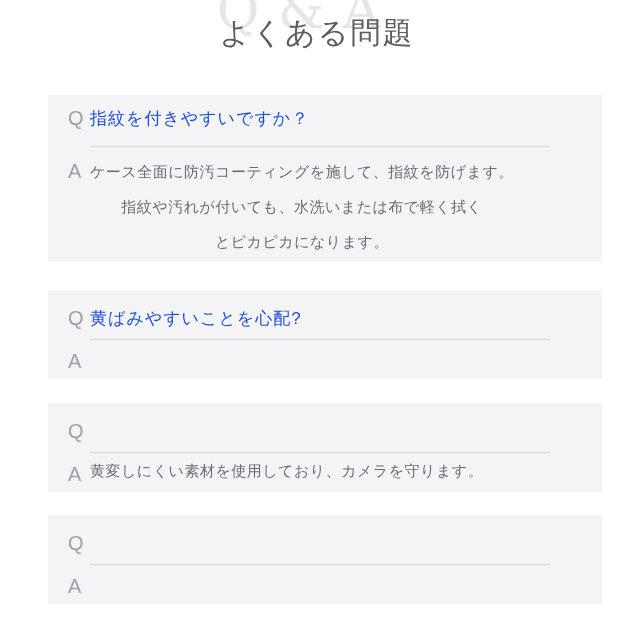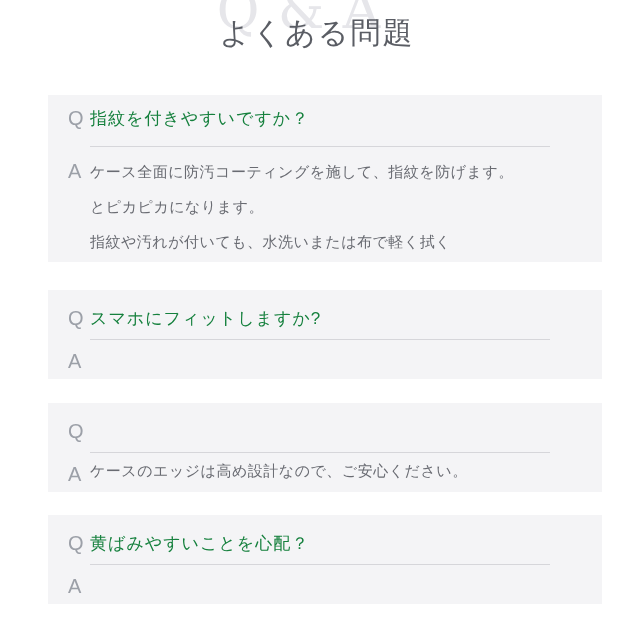--- a/index.html
+++ b/index.html
@@ -70,38 +70,38 @@
     width: 16px;
     margin-right: 6px;
     font-size: 20px;
     font-weight: 300;
     color: #9ca0a8;
     text-align: left;
   }
   .q-text {
     font-size: 17px;
     letter-spacing: 1px;
-    color: #15803d;
+    color: #1d4ed8;
     white-space: nowrap;
   }
   .divider {
     height: 1px;
     background: #d6d6da;
     margin-left: 42px;
     width: 460px;
   }
   .faq-card.multi  .divider { margin-top: 16px; }
   .faq-card.single .divider { margin-top: 9px; }
 
   .a-row { display: flex; padding-left: 20px; }
   .faq-card.multi  .a-row { margin-top: 7px; }
   .faq-card.single .a-row { margin-top: 4px; }
   .a-row .qa-letter { margin-top: 6px; }
   .a-text { font-size: 15px; letter-spacing: 0.5px; color: #696b72; }
-  .faq-card.multi  .a-text > div { line-height: 35px; }
+  .faq-card.multi  .a-text > div { line-height: 35px; text-align: center; }
   .faq-card.single .a-text > div { line-height: 28px; }
 </style>
 </head>
 <body>
 
 <div class="page">
 
   <div class="watermark">Q &amp; A</div>
 
   <h1 class="page-title" style="margin:0; font-weight:normal;">よくある問題</h1>
@@ -110,54 +110,53 @@
   <section class="faq-card multi">
     <div class="q-row">
       <span class="qa-letter">Q</span>
       <span class="q-text">指紋を付きやすいですか？</span>
     </div>
     <div class="divider"></div>
     <div class="a-row">
       <span class="qa-letter">A</span>
       <div class="a-text">
             <div>ケース全面に防汚コーティングを施して、指紋を防げます。</div>
+            <div>指紋や汚れが付いても、水洗いまたは布で軽く拭く</div>
             <div>とピカピカになります。</div>
-            <div>指紋や汚れが付いても、水洗いまたは布で軽く拭く</div>
           </div>
     </div>
   </section>
 
   <section class="faq-card single">
     <div class="q-row">
       <span class="qa-letter">Q</span>
-      <span class="q-text">スマホにフィットしますか?</span>
+      <span class="q-text">黄ばみやすいことを心配?</span>
     </div>
     <div class="divider"></div>
     <div class="a-row">
       <span class="qa-letter">A</span>
     </div>
   </section>
 
   <section class="faq-card single">
     <div class="q-row">
       <span class="qa-letter">Q</span>
     </div>
     <div class="divider"></div>
     <div class="a-row">
       <span class="qa-letter">A</span>
       <div class="a-text">
-            <div>ケースのエッジは高め設計なので、ご安心ください。</div>
+            <div>黄変しにくい素材を使用しており、カメラを守ります。</div>
           </div>
     </div>
   </section>
 
   <section class="faq-card single">
     <div class="q-row">
       <span class="qa-letter">Q</span>
-      <span class="q-text">黄ばみやすいことを心配？</span>
     </div>
     <div class="divider"></div>
     <div class="a-row">
       <span class="qa-letter">A</span>
     </div>
   </section>
 </div>
 </div>
 
 </body></html>

